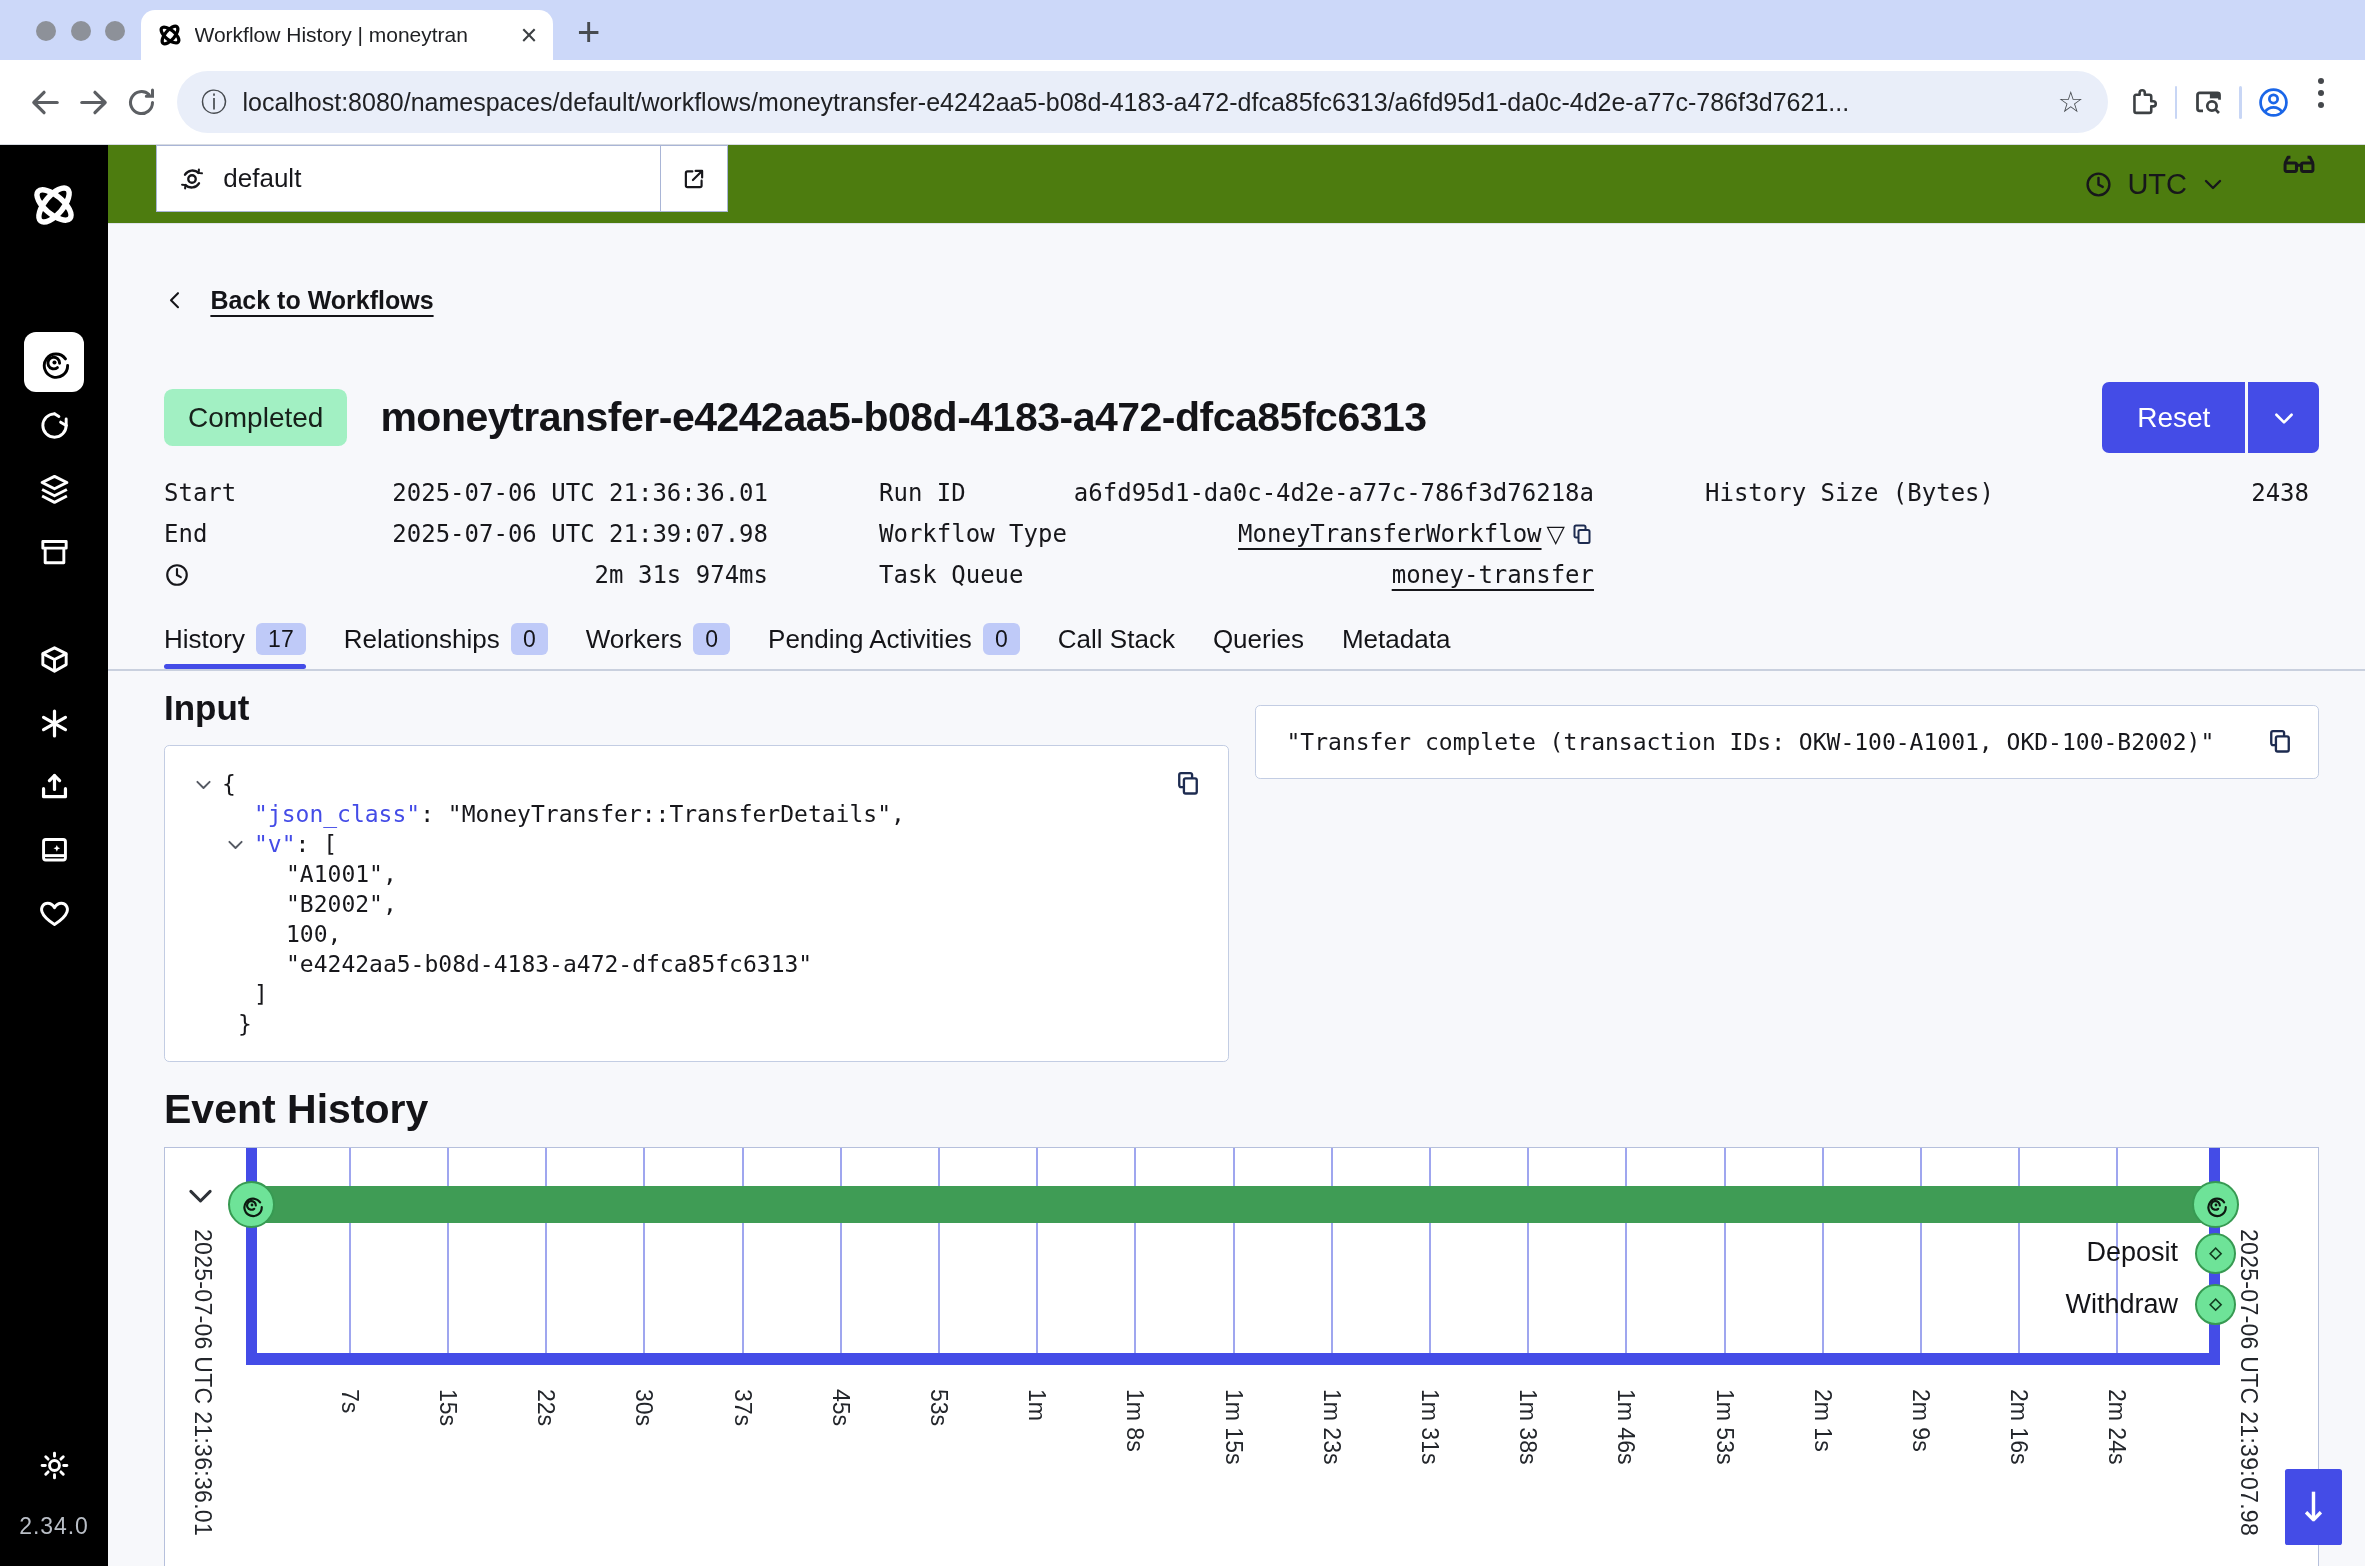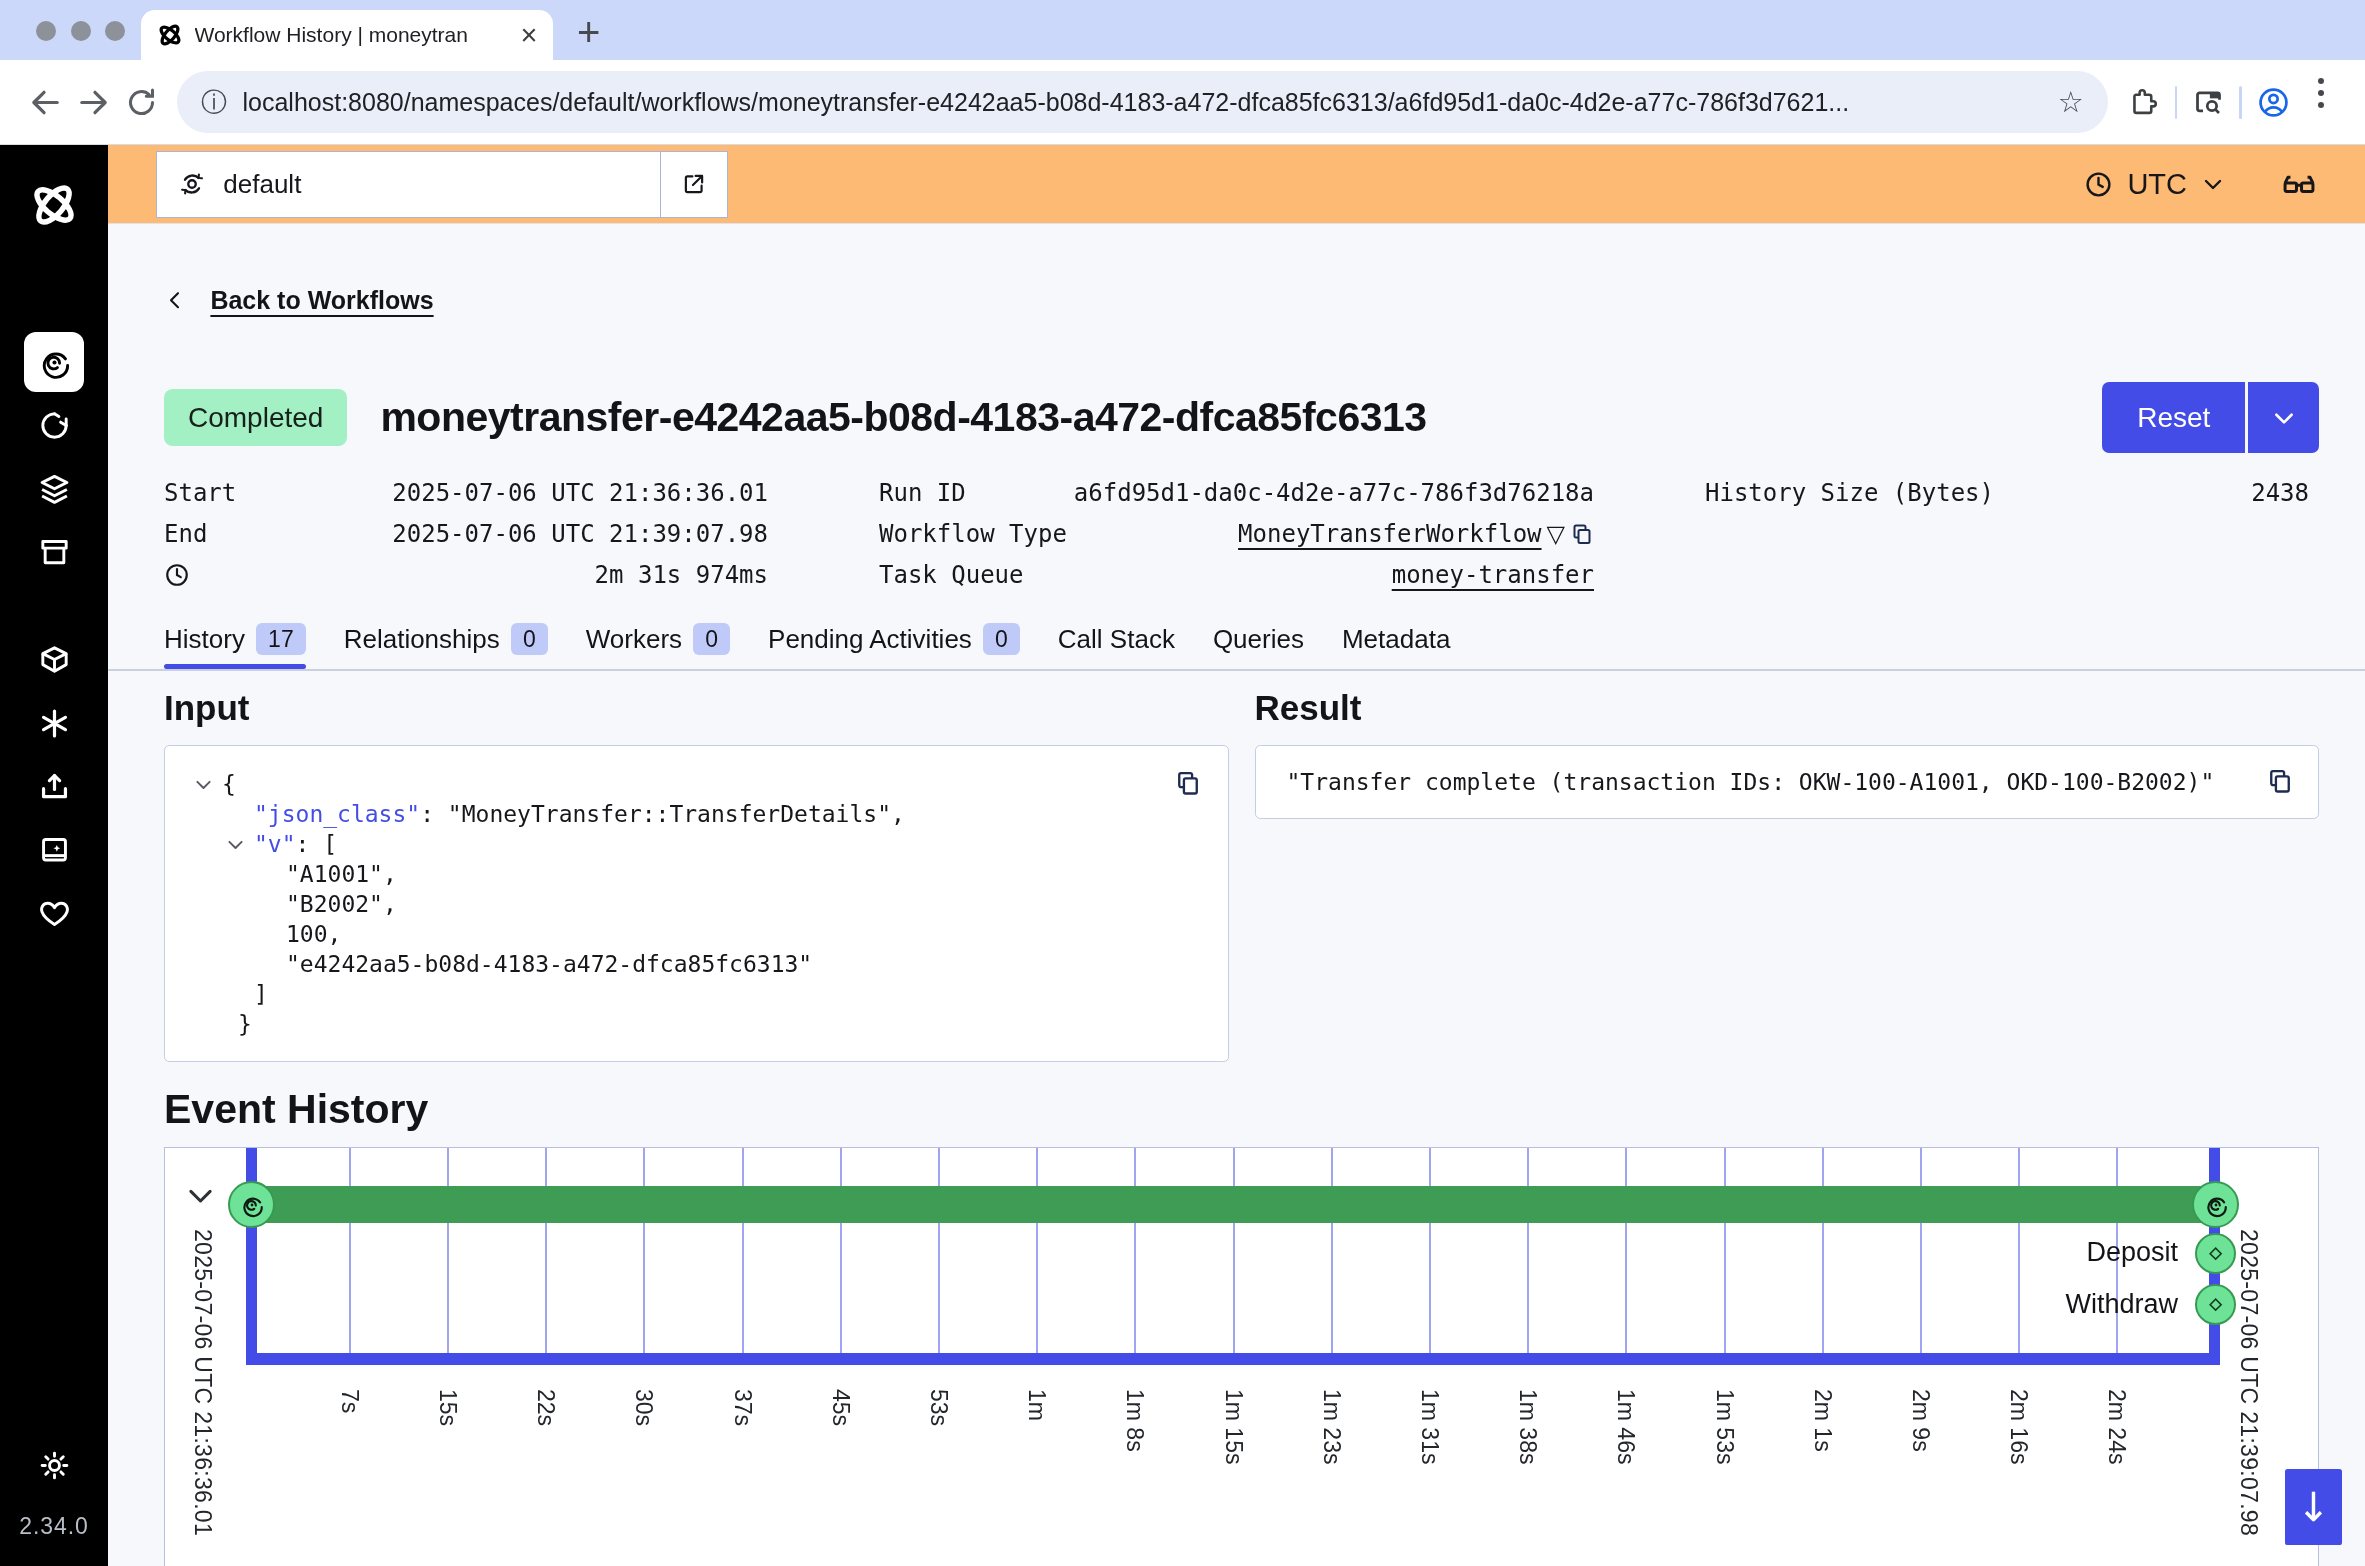--- a/index.html
+++ b/index.html
@@ -33,21 +33,21 @@
   #sidebar { width:108px; background:#000; flex:none; display:flex; flex-direction:column; align-items:center; position:relative; }
   .side-logo { margin-top:35px; }
   .snav { width:60px; height:60px; display:grid; place-items:center; border-radius:12px; color:#fff; margin-top:3.5px; }
   .snav.active { background:#fff; color:#000; }
   .snav-group1 { margin-top:102px; }
   .snav-group2 { margin-top:47px; }
   .side-bottom { position:absolute; bottom:26px; left:0; right:0; display:flex; flex-direction:column; align-items:center; gap:30px;text-align:right; }
   .side-version { color:#b9bec6; font-size:23px; letter-spacing:0.9px; }
 
   #main { flex:1; position:relative; display:flex; flex-direction:column; min-width:0; }
-  #topbar { height:79px; background:#fdba74; border-bottom:1.7px solid #dfe3ec; display:flex; align-items:center; padding:0 48px; flex:none; }
+  #topbar { height:79px; background:#4d7c0f; border-bottom:1.7px solid #dfe3ec; display:flex; padding:0 48px; flex:none; }
   .nsbox { width:572px; height:67px; border:1.7px solid #a9b5d6; background:#fff; display:flex; align-items:stretch; }
   .ns-main { flex:1; display:flex; align-items:center; gap:17.3px; padding:0 21px; font-size:26px; color:#17171b; }
   .ns-ext { width:67px; border-left:1.7px solid #a9b5d6; display:grid; place-items:center; color:#17171b; }
   .tz-select { margin-left:auto; display:flex; align-items:center; gap:14px; font-size:29px; color:#17171b; }
   .glasses-btn { margin-left:55px; color:#17171b; }
 
   
   #content { flex:1; padding:38px 47px 0 56px; min-width:0; }
   .backrow { display:flex; align-items:center; gap:24px; margin-top:24px; }
   .backlink { font-size:25px; font-weight:600; color:#141418; text-decoration:underline; text-underline-offset:6px; text-decoration-thickness:1.7px; }
@@ -436,21 +436,20 @@
               </div>
             <span class="copy-btn">
               <svg width="28" height="28" viewBox="0 0 24 24" fill="none" stroke="currentColor" stroke-width="2" stroke-linejoin="round">
                   <rect x="8.5" y="8" width="11" height="13" rx="1.5"></rect>
                   <path d="M15.5 8V5A1.5 1.5 0 0 0 14 3.5H6A1.5 1.5 0 0 0 4.5 5v9A1.5 1.5 0 0 0 6 15.5h2.5"></path>
                 </svg>
             </span>
           </div>
         </div>
         <div class="iocol">
-          <h2 class="iohead">Result</h2>
           <div class="card resultcard">
             <span class="code">"Transfer complete (transaction IDs: OKW-100-A1001, OKD-100-B2002)"</span>
             <span class="copy-btn copy-btn-result">
               <svg width="28" height="28" viewBox="0 0 24 24" fill="none" stroke="currentColor" stroke-width="2" stroke-linejoin="round">
                   <rect x="8.5" y="8" width="11" height="13" rx="1.5"></rect>
                   <path d="M15.5 8V5A1.5 1.5 0 0 0 14 3.5H6A1.5 1.5 0 0 0 4.5 5v9A1.5 1.5 0 0 0 6 15.5h2.5"></path>
                 </svg>
             </span>
           </div>
         </div>

